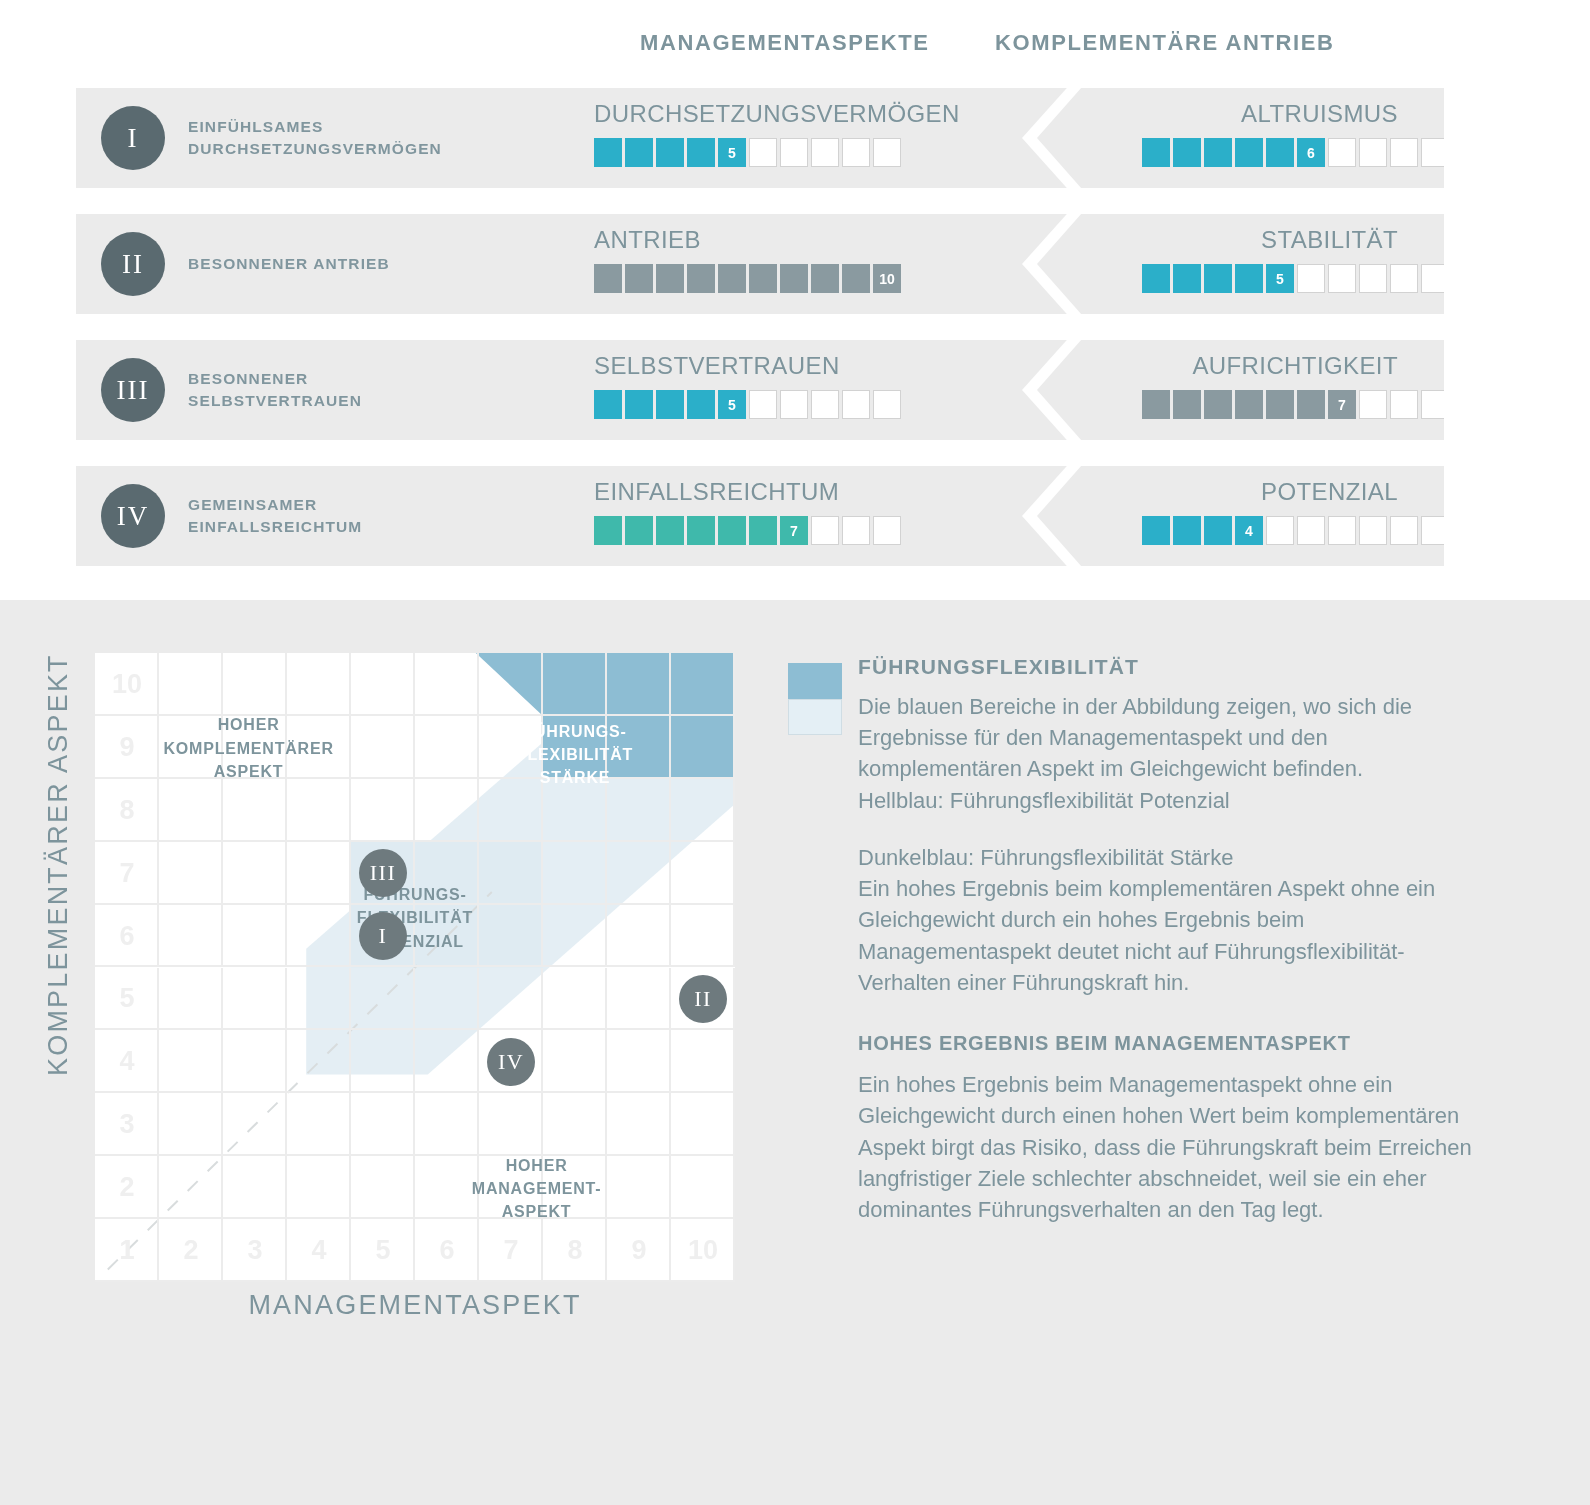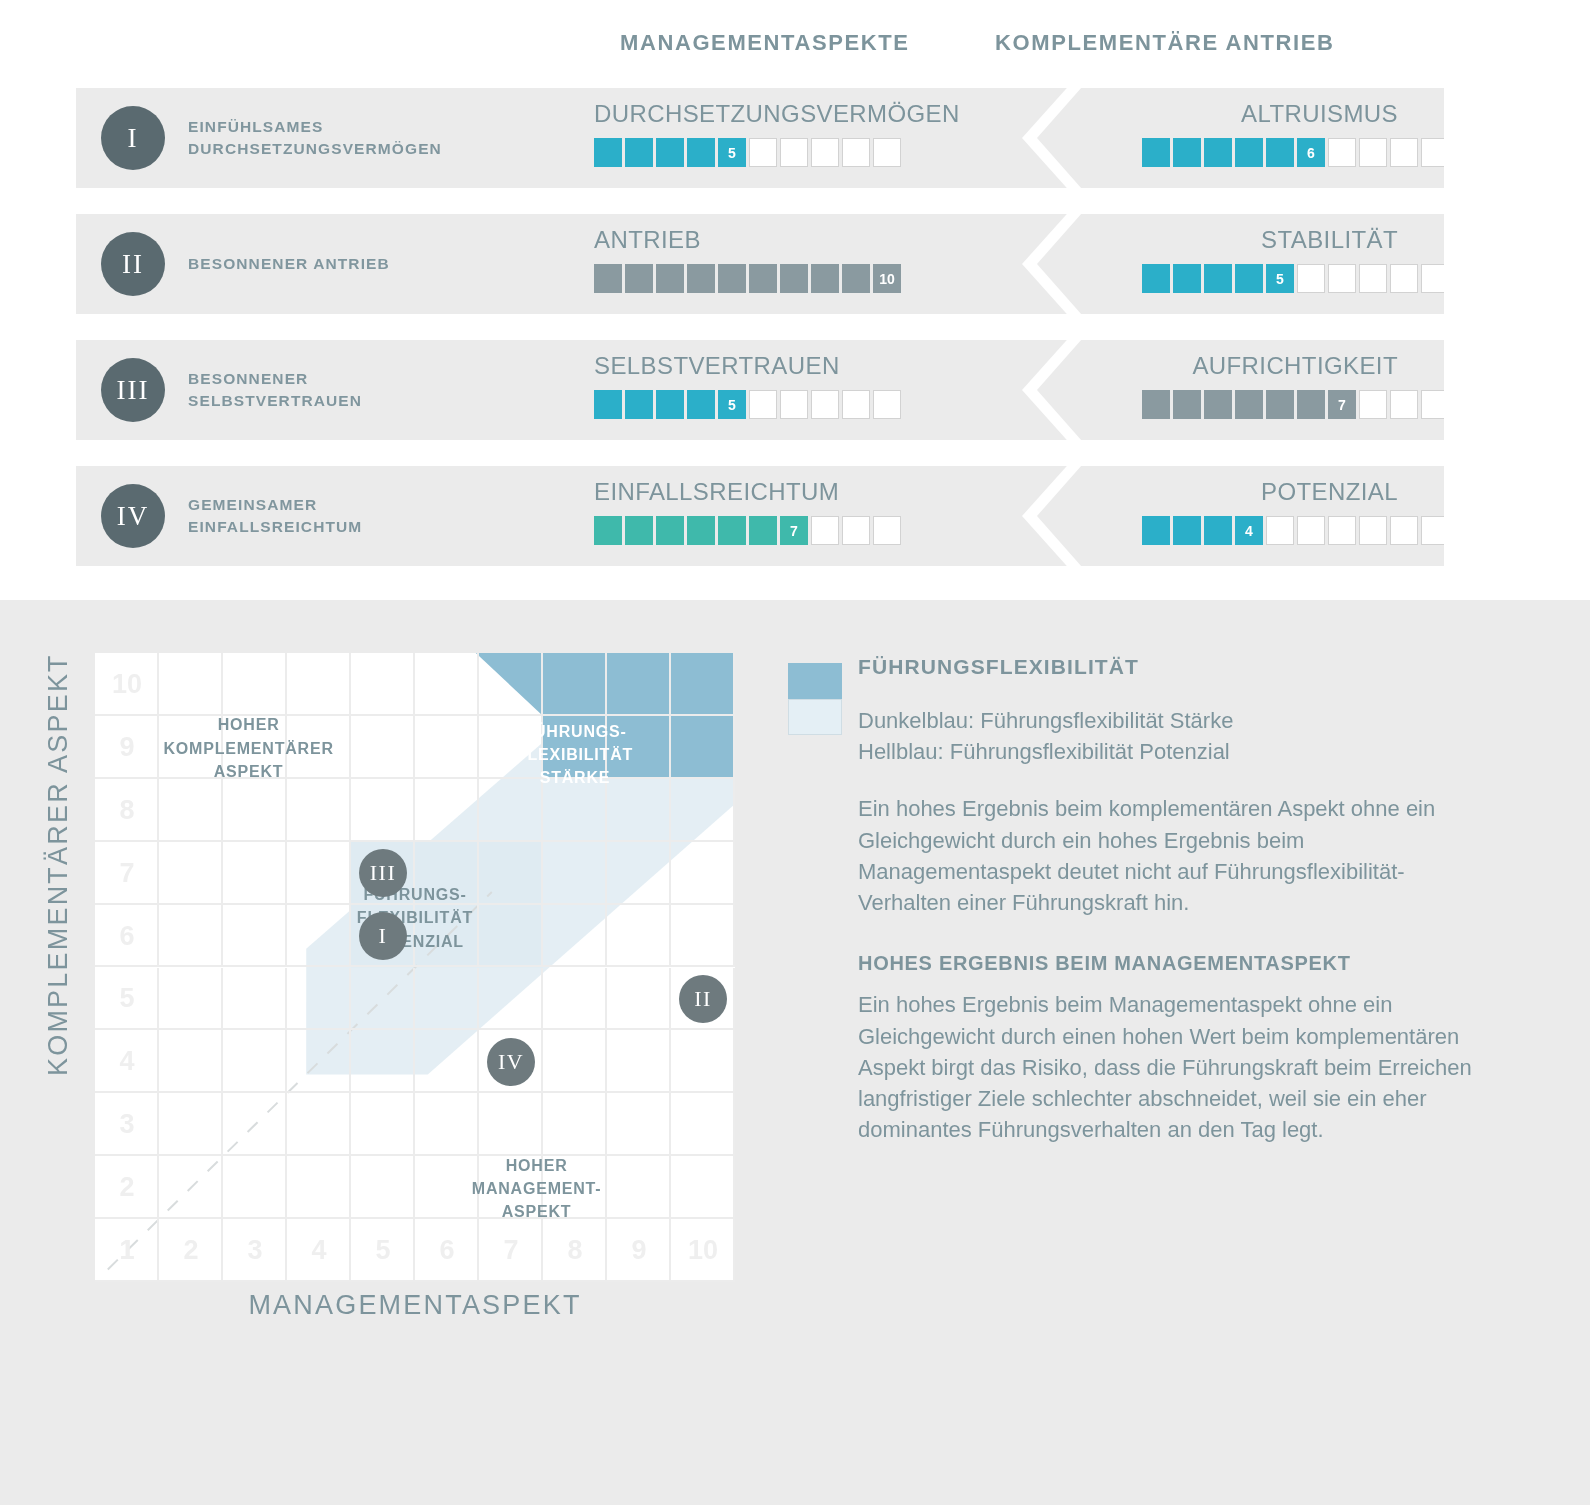--- a/index.html
+++ b/index.html
@@ -11,21 +11,21 @@
     overflow:hidden;
     position:relative;
   }
   
   .col-headers{position:absolute;left:0;top:0;width:1590px;height:88px;}
   .col-head{
     position:absolute;top:30px;
     font-size:22px;font-weight:bold;letter-spacing:1.6px;
     color:#7d949c;white-space:nowrap;
   }
-  #head-mgmt{left:620px;}
+  #head-mgmt{left:640px;}
   #head-komp{left:995px;}
 
   
   .rows{position:absolute;left:0;top:88px;width:1590px;}
   .aspect-row{
     position:relative;
     height:100px;
     margin-bottom:26px;
     background:#ebebeb;
     margin-left:76px;
@@ -461,20 +461,21 @@
       </div>
   </div>
 
   <div class="legend-col">
     <div class="legend-swatches">
       <div class="sw" id="sw-dark" style="background: rgb(141, 189, 211);"></div>
       <div class="sw sw2" id="sw-light" style="background: rgb(228, 239, 245);"></div>
     </div>
     <div class="legend-body">
       <div class="lg-title">FÜHRUNGSFLEXIBILITÄT</div>
+      <div class="lg-p tight">Die blauen Bereiche in der Abbildung zeigen, wo sich die Ergebnisse für den Managementaspekt und den komplementären Aspekt im Gleichgewicht befinden.</div>
+      <div class="lg-p">Hellblau: Führungsflexibilität Potenzial</div>
       <div class="lg-p" style="margin-top:26px;margin-bottom:0;">Dunkelblau: Führungsflexibilität Stärke</div>
-      <div class="lg-p">Hellblau: Führungsflexibilität Potenzial</div>
       <div class="lg-p">Ein hohes Ergebnis beim komplementären Aspekt ohne ein Gleichgewicht durch ein hohes Ergebnis beim Managementaspekt deutet nicht auf Führungsflexibilität-Verhalten einer Führungskraft hin.</div>
       <div class="lg-h">HOHES ERGEBNIS BEIM MANAGEMENTASPEKT</div>
       <div class="lg-p">Ein hohes Ergebnis beim Managementaspekt ohne ein Gleichgewicht durch einen hohen Wert beim komplementären Aspekt birgt das Risiko, dass die Führungskraft beim Erreichen langfristiger Ziele schlechter abschneidet, weil sie ein eher dominantes Führungsverhalten an den Tag legt.</div>
     </div>
   </div>
 </div>
 
 </body></html>

